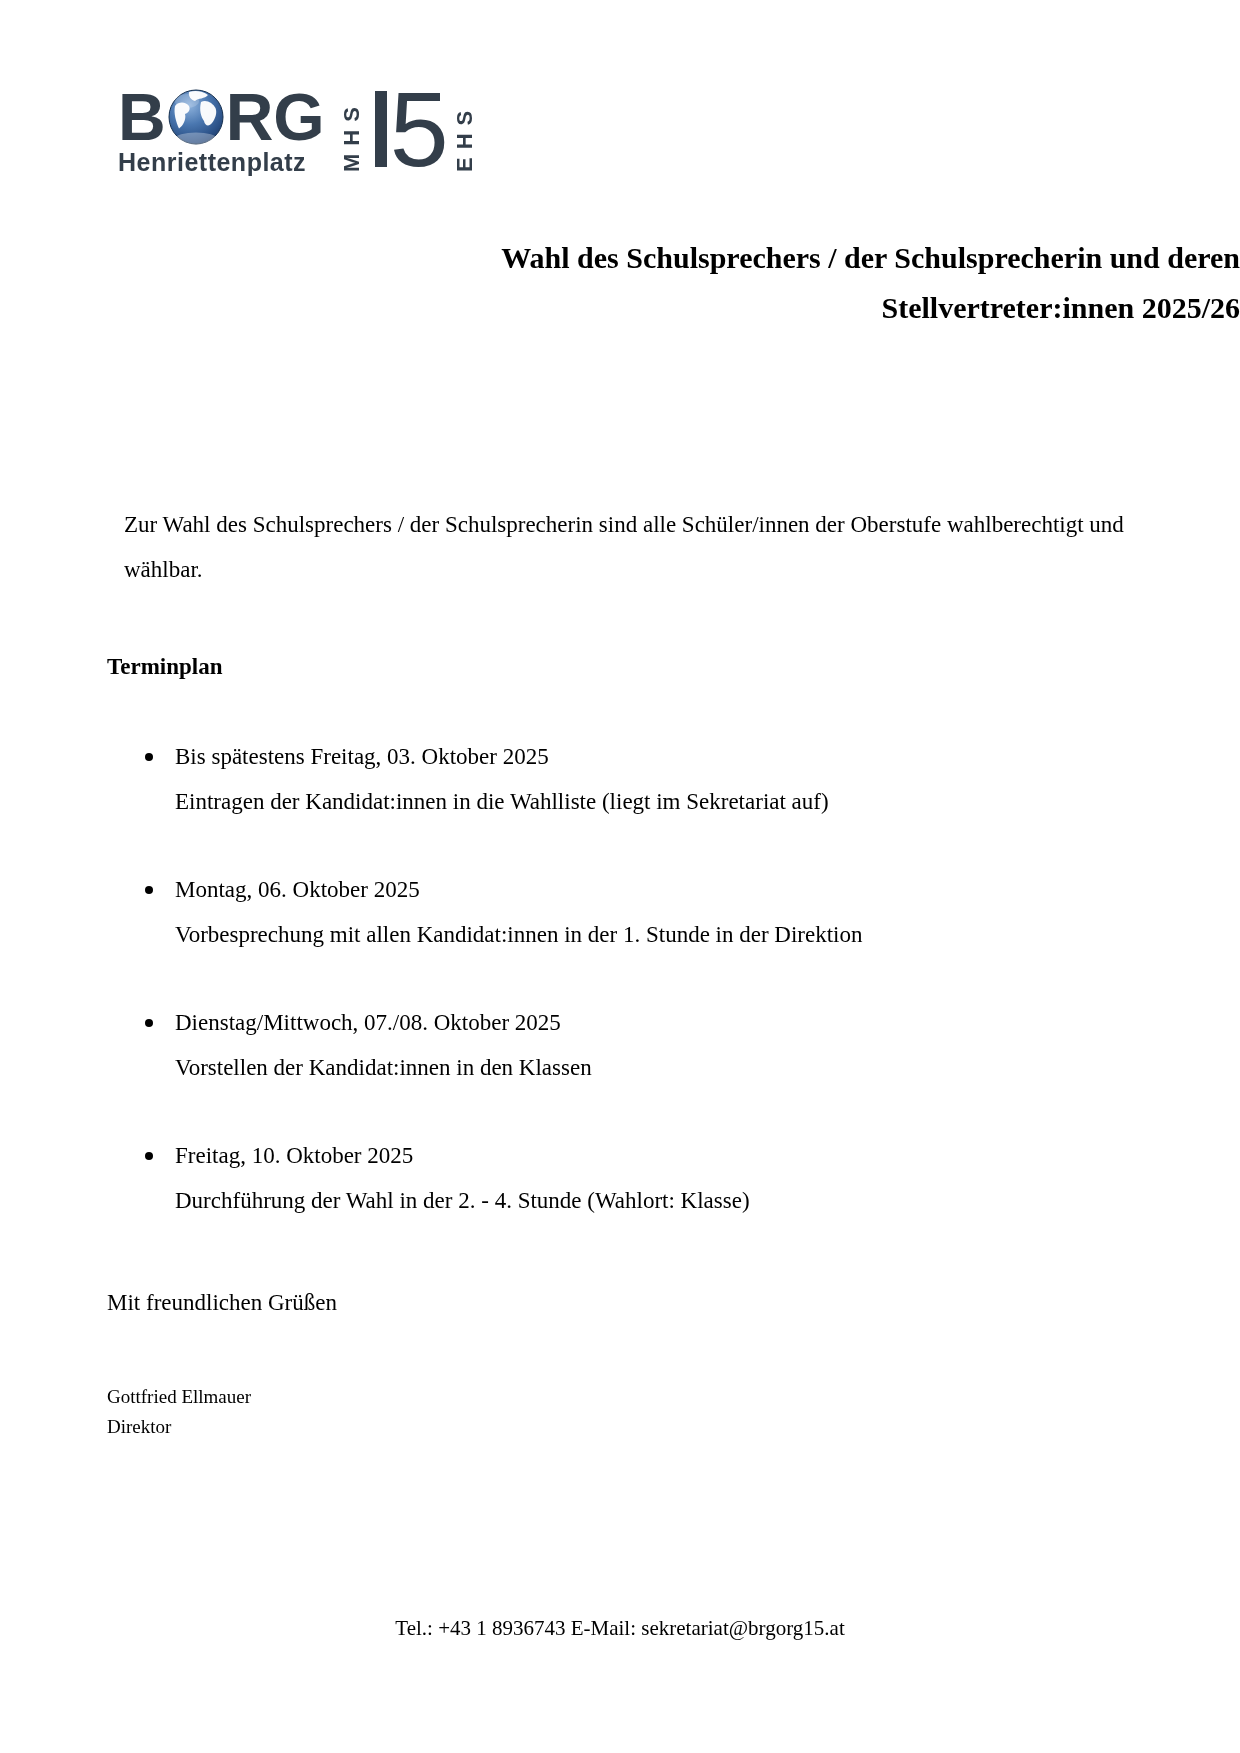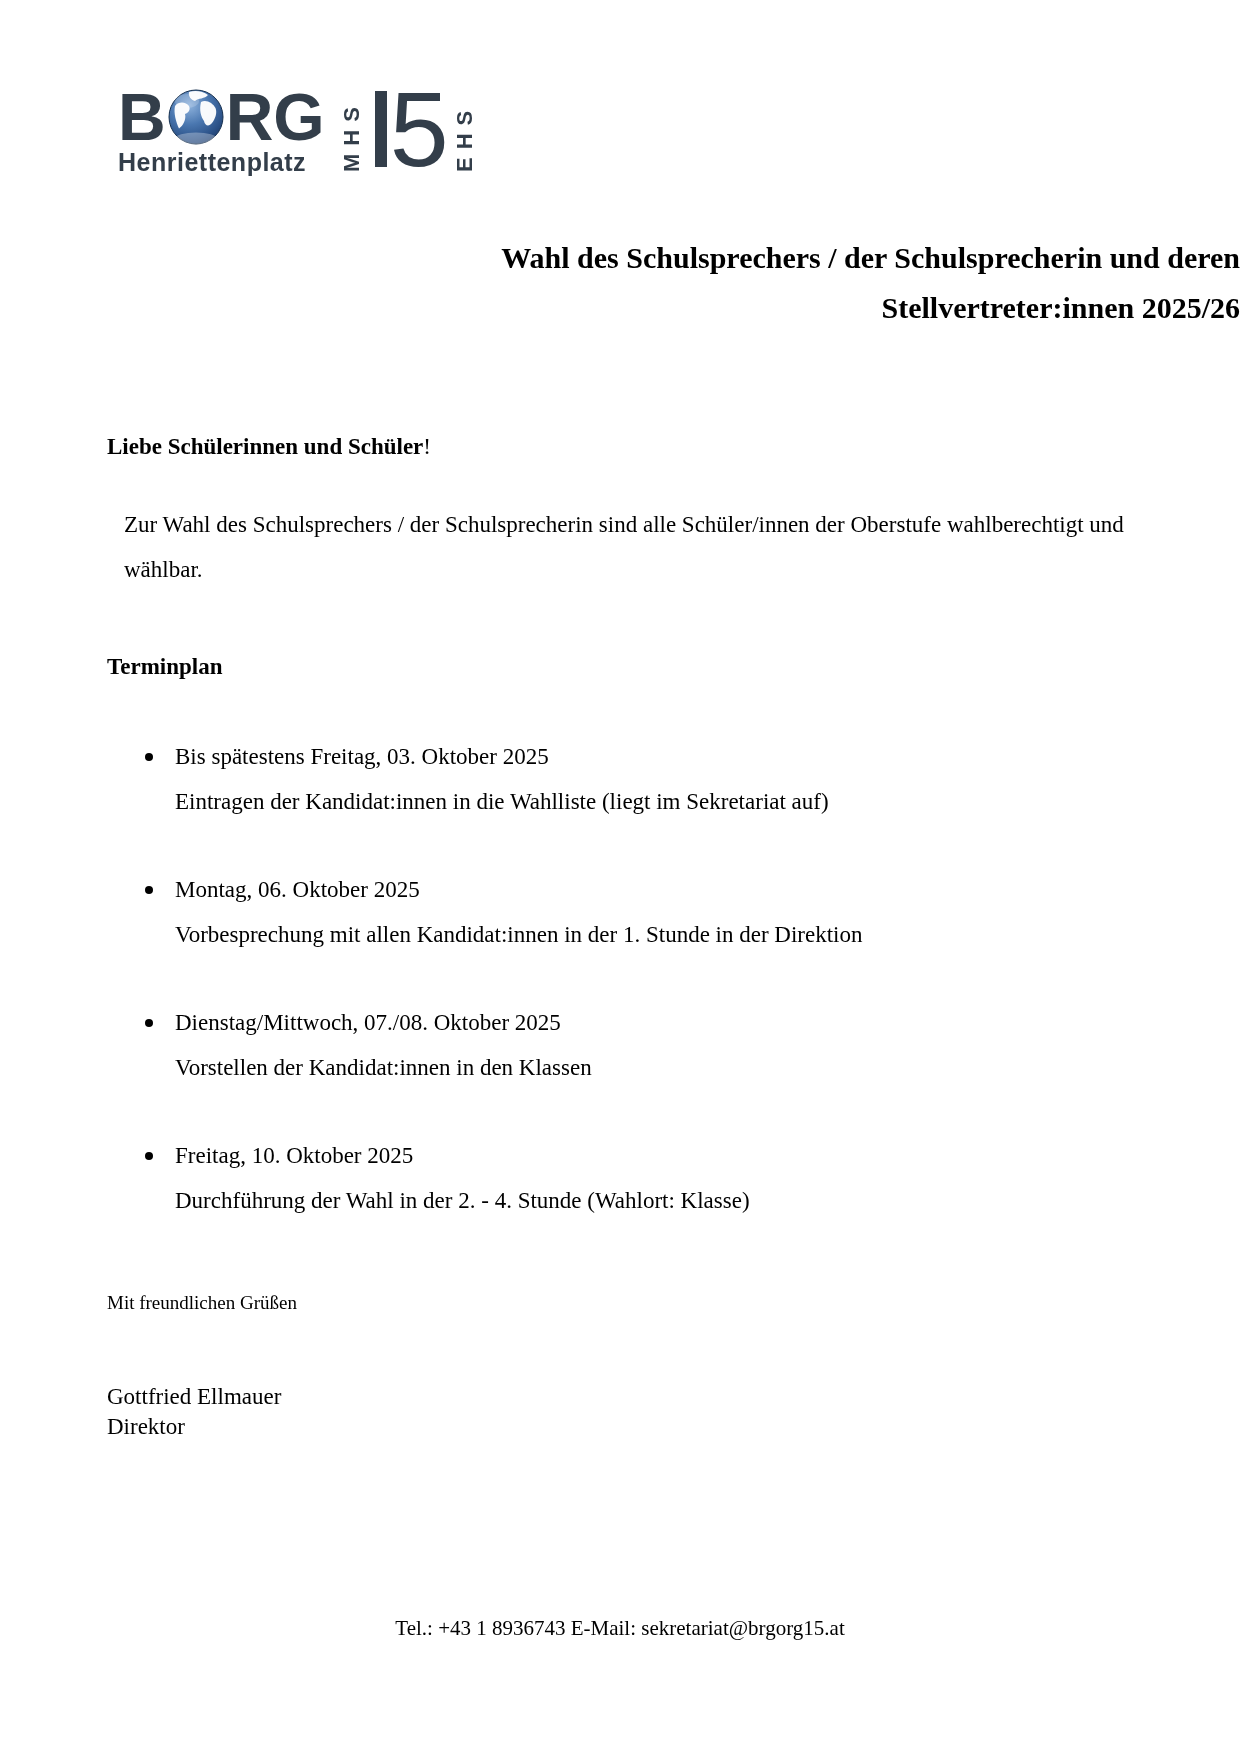--- a/index.html
+++ b/index.html
@@ -128,29 +128,29 @@
     width: 8px;
     height: 8px;
     border-radius: 50%;
     background: #000;
   }
 
   .regards {
     position: absolute;
     top: 1280px;
     left: 107px;
+    font-size: 23px;
+    line-height: 45px;
+  }
+
+  .signature {
+    position: absolute;
+    top: 1382px;
+    left: 107px;
     font-size: 19px;
-    line-height: 45px;
-  }
-
-  .signature {
-    position: absolute;
-    top: 1382px;
-    left: 107px;
-    font-size: 23px;
     line-height: 30px;
   }
 
   .footer {
     position: absolute;
     top: 1612px;
     left: 0;
     width: 100%;
     text-align: center;
     font-size: 21px;
@@ -190,23 +190,20 @@
     <div class="bar-one"></div>
     <div class="five">5</div>
     <div class="vert vert-ehs">EHS</div>
   </div>
 
   <div class="doc-title">
     <div>Wahl des Schulsprechers / der Schulsprecherin und deren</div>
     <div>Stellvertreter:innen 2025/26</div>
   </div>
 
-  <div class="salutation">
-    <span class="bold">Liebe Schülerinnen und Schüler</span><span>!</span>
-  </div>
 
   <p class="intro">Zur Wahl des Schulsprechers / der Schulsprecherin sind alle Schüler/innen der Oberstufe wahlberechtigt und wählbar.</p>
 
   <div class="schedule-heading">Terminplan</div>
 
   <ul class="schedule">
     <li class="item">
       <span class="bullet"></span>
       <div>Bis spätestens Freitag, 03. Oktober 2025</div>
       <div>Eintragen der Kandidat:innen in die Wahlliste (liegt im Sekretariat auf)</div>

